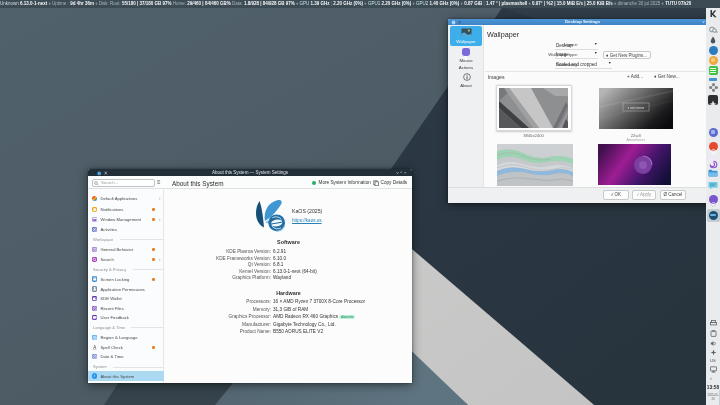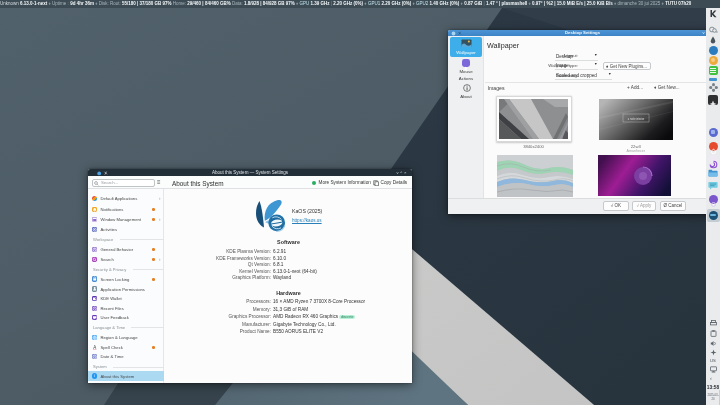--- a/index.html
+++ b/index.html
@@ -15,21 +15,21 @@
 #topbar .cy { color:#c2e4ee; }
 
 
 #panel { position:absolute; left:706px; top:8px; width:14px; height:397px; background:#e9ebec; z-index:25; }
 .pi { position:absolute; }
 
 
 .window { position:absolute; box-shadow:0 2px 10px rgba(0,0,0,0.5), 0 0 2px rgba(0,0,0,0.45); border-radius:2px 2px 0 0; z-index:10; }
 
 
-#dsw { left:448px; top:30px; width:269px; height:184px; background:#fbfbfb; }
+#dsw { left:448px; top:19px; width:269px; height:184px; background:#fbfbfb; }
 #dsw .titlebar { position:absolute; left:0; top:0; right:0; height:6px; background:linear-gradient(#4c94d4,#3c84c6); border-radius:2px 2px 0 0; color:#f2f7fb; font-size:4.3px; line-height:6.6px; text-align:center; font-weight:bold;}
 #dsw .sidebar { position:absolute; left:0; top:6px; bottom:16px; width:36px; background:#eff0f1; border-right:1px solid #e2e3e4; }
 #dsw .bstrip { position:absolute; left:0; bottom:0; right:0; height:16px; background:#eff0f1; border-top:1px solid #dcdddd; }
 .btn { position:absolute; background:#fdfdfd; border:1px solid #c6cacc; border-radius:2px; font-size:4.5px; color:#444; text-align:center; height:10px; line-height:8.6px; }
 .cap { position:absolute; font-size:4.2px; color:#666; text-align:center; white-space:nowrap; }
 
 
 #ssw { left:88px; top:169px; width:324px; height:214px; background:#fcfcfc; }
 #ssw .titlebar { position:absolute; left:0; top:0; right:0; height:7px; background:#232f38; border-radius:2px 2px 0 0; color:#dfe3e6; font-size:4.5px; line-height:7.4px; text-align:center; }
 #ssw .toolbar { position:absolute; left:0; top:7px; right:0; height:13px; background:#fbfcfc; border-bottom:1px solid #dfe1e2; }

